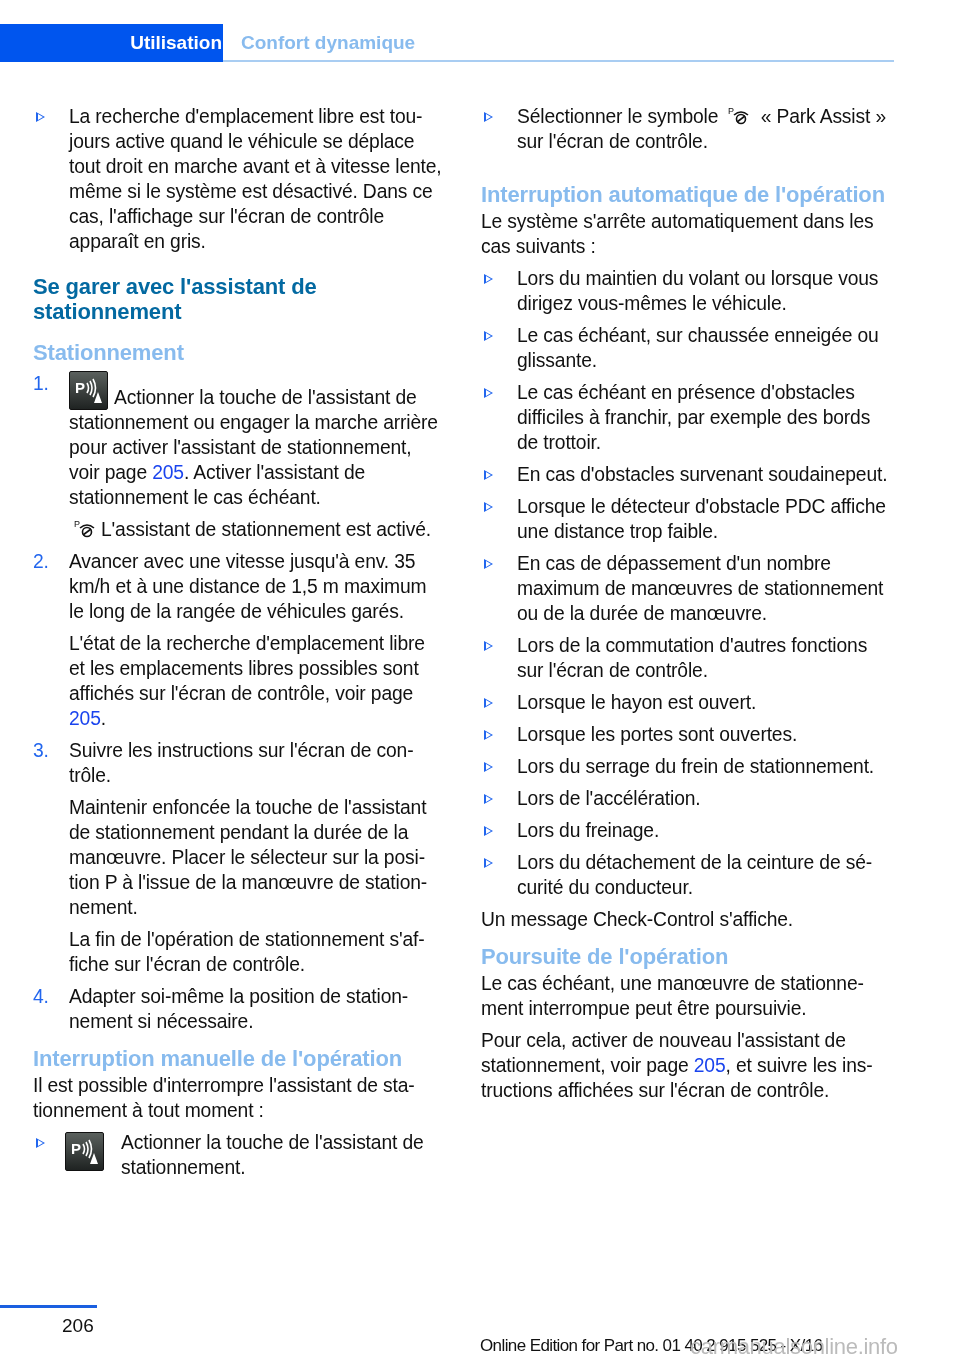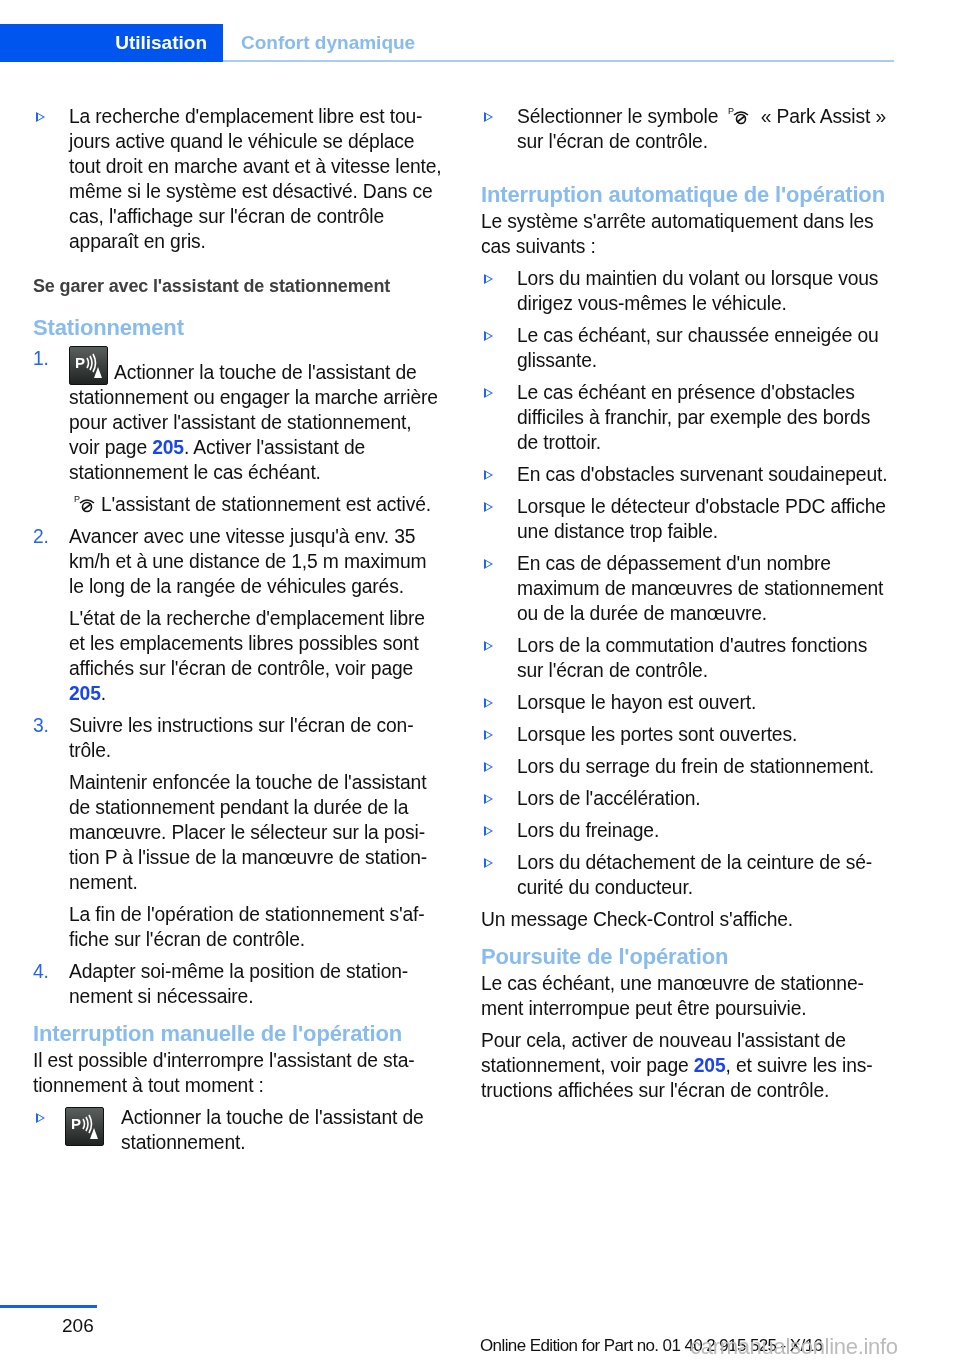--- a/index.html
+++ b/index.html
@@ -4,21 +4,21 @@
 <style>
   html, body { margin: 0; padding: 0; background: #ffffff; }
   body {
     width: 960px; height: 1362px; position: relative; overflow: hidden;
     font-family: "Liberation Sans", sans-serif; color: #111111;
   }
   .header { position: absolute; left: 0; top: 24px; width: 894px; height: 38px; }
   .tab-active {
     position: absolute; left: 0; top: 0; width: 223px; height: 38px;
     background: #0055ee; color: #ffffff; font-weight: bold; font-size: 19px;
-    text-align: right; box-sizing: border-box; padding-right: 16px; line-height: 38px;
+    text-align: right; box-sizing: border-box; padding-right: 1px; line-height: 38px;
   }
   .tab-inactive {
     position: absolute; left: 241px; top: 0; height: 36px; line-height: 38px;
     color: #88bbee; font-weight: bold; font-size: 19px;
   }
   .header-rule { position: absolute; left: 223px; top: 36px; width: 671px; height: 2px; background: #a9cdf2; }
 
   .col { position: absolute; top: 100px; width: 415px; font-size: 19.3px; line-height: 25px; letter-spacing: -0.15px; }
   .col-left { left: 33px; }
   .col-right { left: 481px; }
@@ -32,25 +32,25 @@
   .bullet .marker::after {
     content: ""; position: absolute; left: -7px; top: -3px;
     border-top: 3px solid transparent; border-bottom: 3px solid transparent;
     border-left: 5px solid #ffffff;
   }
   .step { position: relative; padding-left: 32px; margin-bottom: 7px; }
   .step .num { position: absolute; left: 0; top: 0; color: #2266ee; }
   .step p, .bullet p { margin: 4px; }
   .step .sub { margin-top: 7px; }
 
-  h2.h-main { margin: 20px 0 10px 0; font-size: 18px; line-height: 25px; color: #404040; font-weight: bold; }
+  h2.h-main { margin: 20px 0 10px 0; font-size: 22px; line-height: 25px; color: #0369a1; font-weight: bold; }
   h3.h-sub { margin: 16px 0 6px 0; font-size: 22px; line-height: 25px; color: #88bbee; font-weight: bold; }
   h3.h-sub.tight { margin-top: 12px; margin-bottom: 2px; }
   p.para { margin: 0 0 7px 0; }
-  .link { color: #1a44ee; font-weight: bold; }
+  .link { color: #1a44ee; }
 
   .key-icon {
     display: inline-block; width: 37px; height: 37px; vertical-align: -6px;
     background: linear-gradient(#5a605d, #1f2322); border: 1px solid #111;
     border-radius: 2px; position: relative; margin-right: 6px;
   }
   .key-icon svg { position: absolute; left: 0; top: 0; }
   .key-float { position: absolute; left: 32px; top: 2px; margin: 0; }
   .pa-icon { display: inline-block; width: 24px; height: 20px; vertical-align: -2px; margin: 0 4px; }
 

